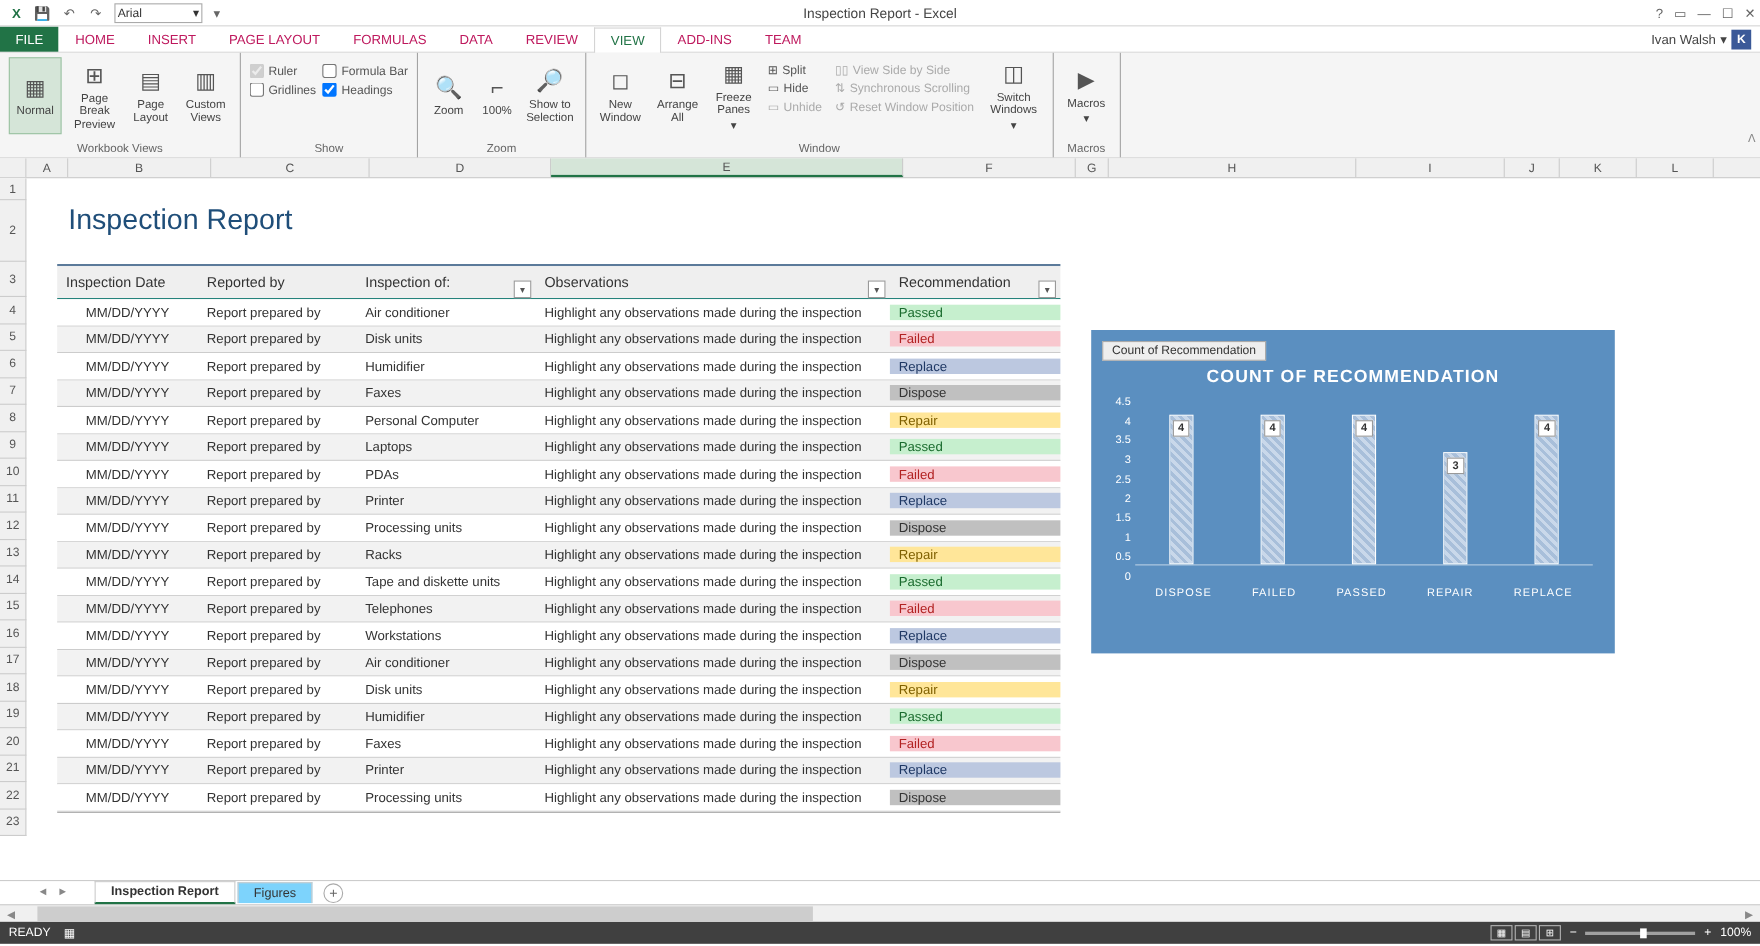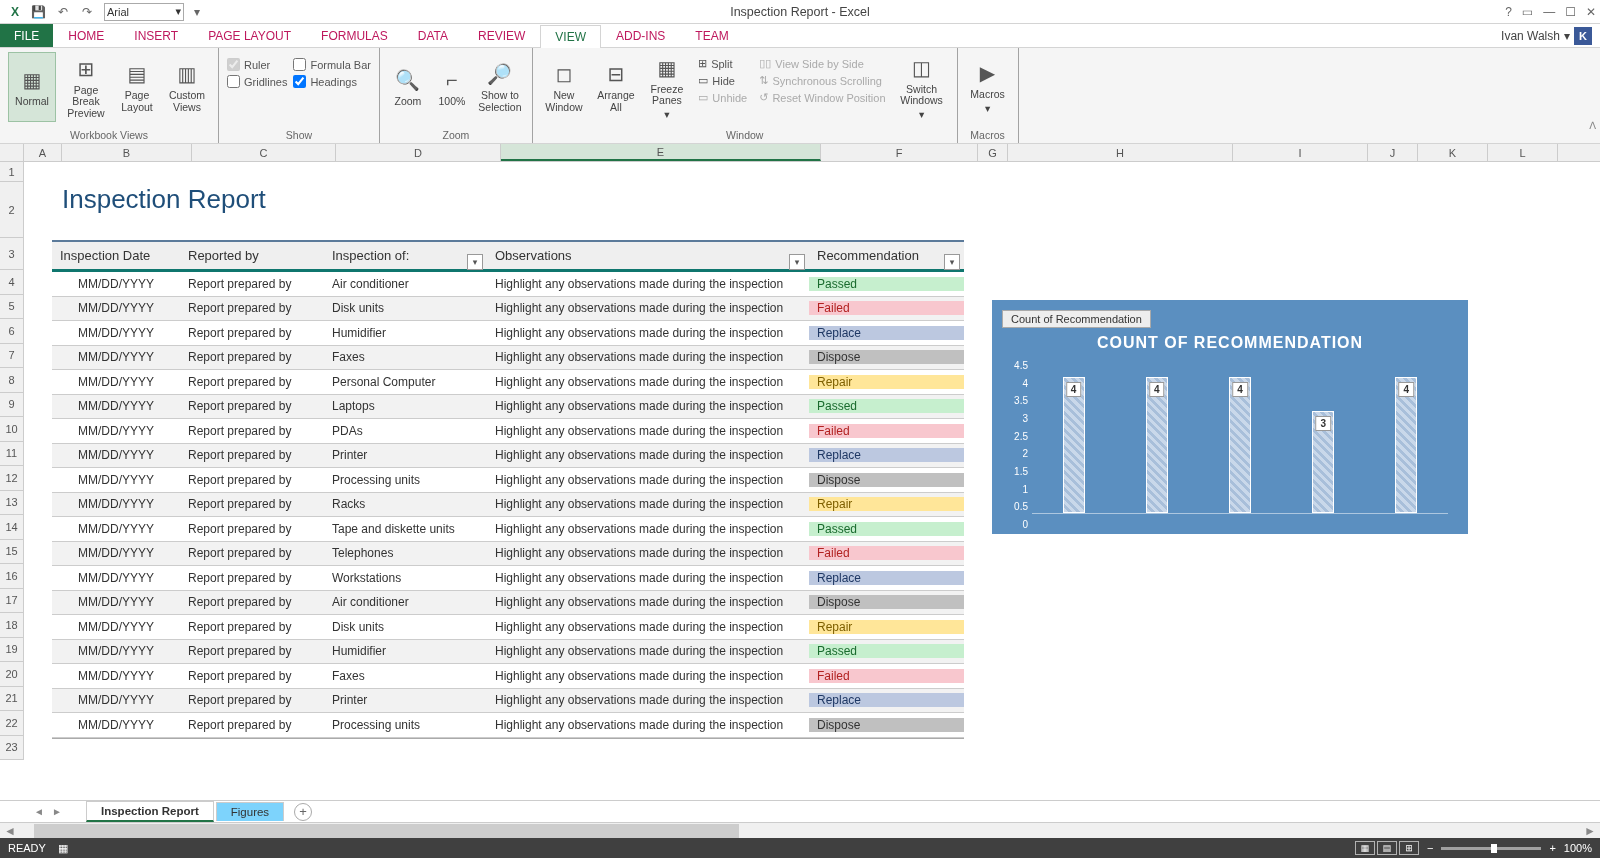--- a/index.html
+++ b/index.html
@@ -32,39 +32,39 @@
 .ch{border-right:1px solid #ccc;text-align:center;font-size:11px;color:#555;display:flex;align-items:center;justify-content:center}
 .ch.sel{background:#d5e5d8;border-bottom:2px solid #217346}
 .sheet-area{position:relative;height:638px;overflow:hidden}
 .grid-body{display:flex;align-items:stretch}
 .row-hdrs{width:24px;background:#f0f0f0;flex-shrink:0}
 .rh{height:24.5px;border-bottom:1px solid #ccc;border-right:1px solid #ccc;text-align:center;font-size:11px;color:#555;display:flex;align-items:center;justify-content:center}
 .rh.tall{height:44px}
 .cells{position:relative;flex:1}
 .doc-title{position:absolute;left:38px;top:22px;font-size:26px;color:#1f4e79;font-weight:300}
 .tbl{position:absolute;left:28px;top:78px;width:912px;border-top:2px solid #5b7a9a;border-bottom:1px solid #aaa}
-.tbl-head{display:flex;height:30px;background:#efefef;border-bottom:3px solid #0f766e;align-items:center;font-size:13px;color:#333}
+.tbl-head{display:flex;height:30px;background:#efefef;border-bottom:1px solid #0f766e;align-items:center;font-size:13px;color:#333}
 .tbl-head>div{padding:0 8px;position:relative}
 .filter-btn{position:absolute;right:4px;top:6px;width:16px;height:16px;border:1px solid #999;background:#fff;display:flex;align-items:center;justify-content:center;font-size:9px;color:#555}
 .tbl-row{display:flex;height:24.5px;align-items:center;font-size:12px;border-bottom:1px solid #ccc}
 .tbl-row.odd{background:#fff}
 .tbl-row.even{background:#f2f2f2}
 .tbl-row>div{padding:0 8px}
 .c-date{width:128px}
 .c-rep{width:144px}
 .c-insp{width:163px}
 .c-obs{width:322px}
 .c-rec{width:155px;text-align:left}
 .rec-Passed{background:#c6efce!important;color:#1a6b2e}
 .rec-Failed{background:#f8c7ce!important;color:#b22222}
 .rec-Replace{background:#bcc8e0!important;color:#1f3864}
 .rec-Dispose{background:#c0c0c0!important;color:#333}
 .rec-Repair{background:#ffe699!important;color:#7f6000}
 .note{position:absolute;left:968px;top:78px;width:256px;font-size:12px;color:#333;border-top:2px solid #5b7a9a;border-bottom:1px solid #aaa;padding:6px 4px 10px;line-height:1.3}
-.chart{position:absolute;left:968px;top:138px;width:476px;height:234px;background:#5b8fc0;padding:10px}
+.chart{position:absolute;left:968px;top:138px;width:476px;height:294px;background:#5b8fc0;padding:10px}
 .chart-pill{background:#eee;border:1px solid #aaa;padding:2px 8px;font-size:11px;color:#333;display:inline-block}
 .chart-title{text-align:center;color:#fff;font-size:16px;font-weight:bold;letter-spacing:1px;margin-top:6px}
 .chart-plot{position:relative;height:170px;margin:8px 10px 4px 30px}
 .yaxis{position:absolute;left:-28px;top:0;height:100%;display:flex;flex-direction:column;justify-content:space-between;font-size:10px;color:#fff;text-align:right;width:24px}
 .bars{position:absolute;left:0;right:0;bottom:16px;top:0;display:flex;justify-content:space-around;align-items:flex-end;border-bottom:1px solid rgba(255,255,255,.5)}
 .bar{width:22px;background:repeating-linear-gradient(45deg,#c9d8ea,#c9d8ea 3px,#a8bfda 3px,#a8bfda 6px);border:1px solid #fff;position:relative}
 .bar .lbl{position:absolute;top:4px;left:50%;transform:translateX(-50%);background:#fff;color:#333;font-size:10px;font-weight:bold;padding:1px 4px;border:1px solid #999}
 .xlabels{display:flex;justify-content:space-around;font-size:10px;color:#fff;letter-spacing:1px;margin:4px 10px 0 30px}
 .sheet-tabs{height:22px;background:#fff;border-top:1px solid #ccc;display:flex;align-items:center;padding-left:30px;gap:0}
 .nav-arrow{width:18px;text-align:center;color:#888;font-size:10px}

